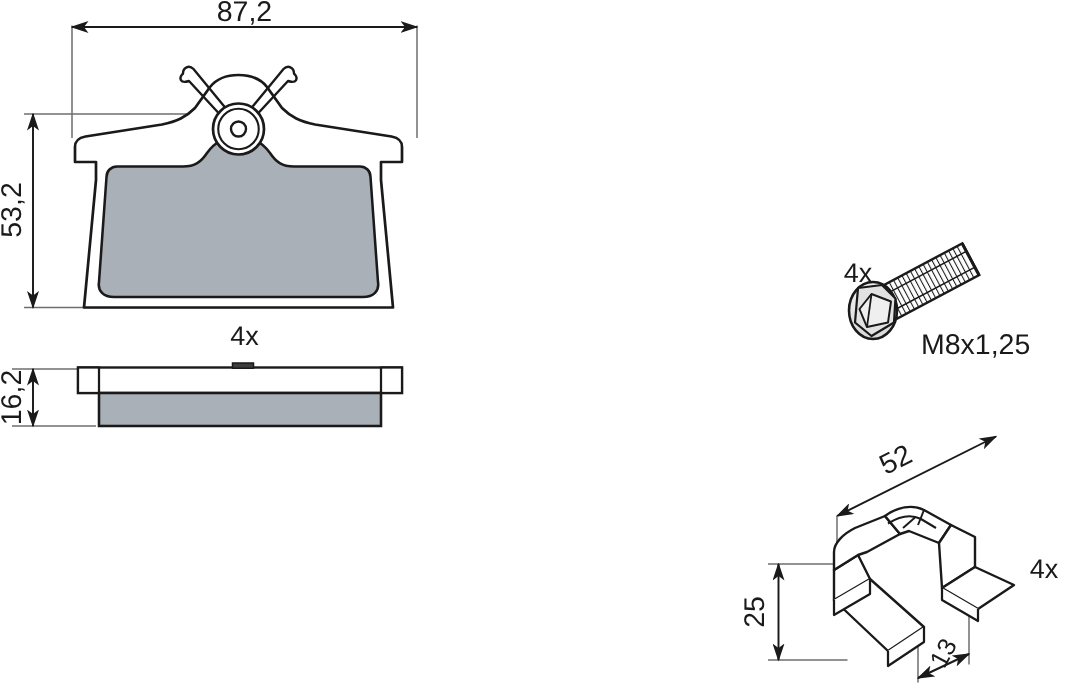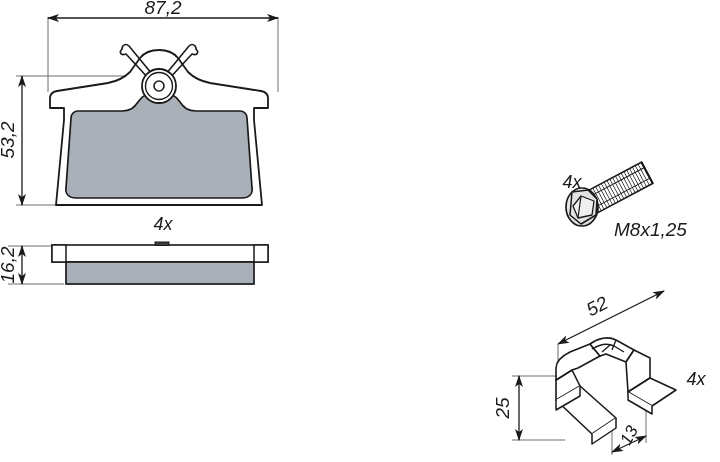--- a/index.html
+++ b/index.html
@@ -11,21 +11,20 @@
     width: 720px;
     height: 462px;
     font-family: "Liberation Sans", sans-serif;
     overflow: hidden;
   }
   #sheet {
     position: relative;
     width: 720px;
     height: 462px;
     background: #ffffff;
-    font-style: italic;
   }
   svg.drawing {
     position: absolute;
     top: 0;
     left: 0;
     width: 720px;
     height: 462px;
   }
   .dim-text {
     font-family: "Liberation Sans", sans-serif;

